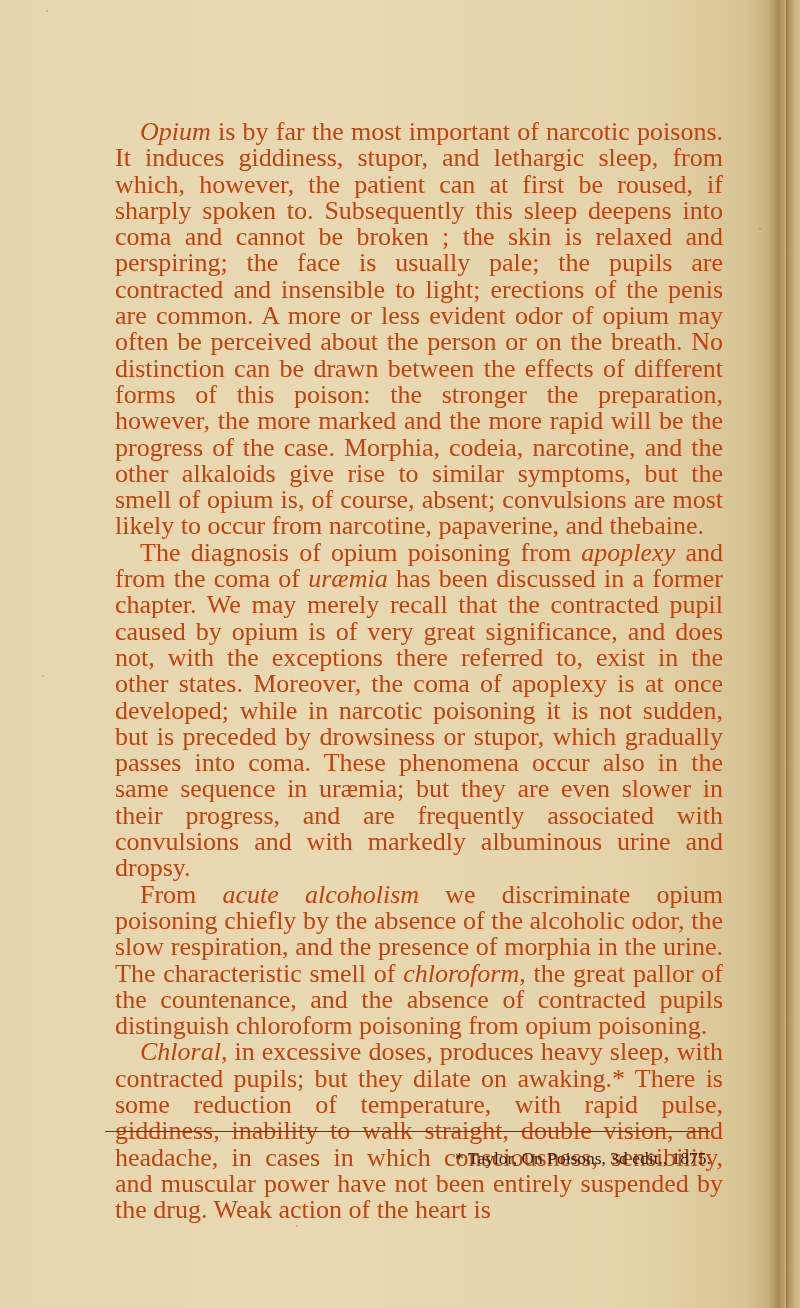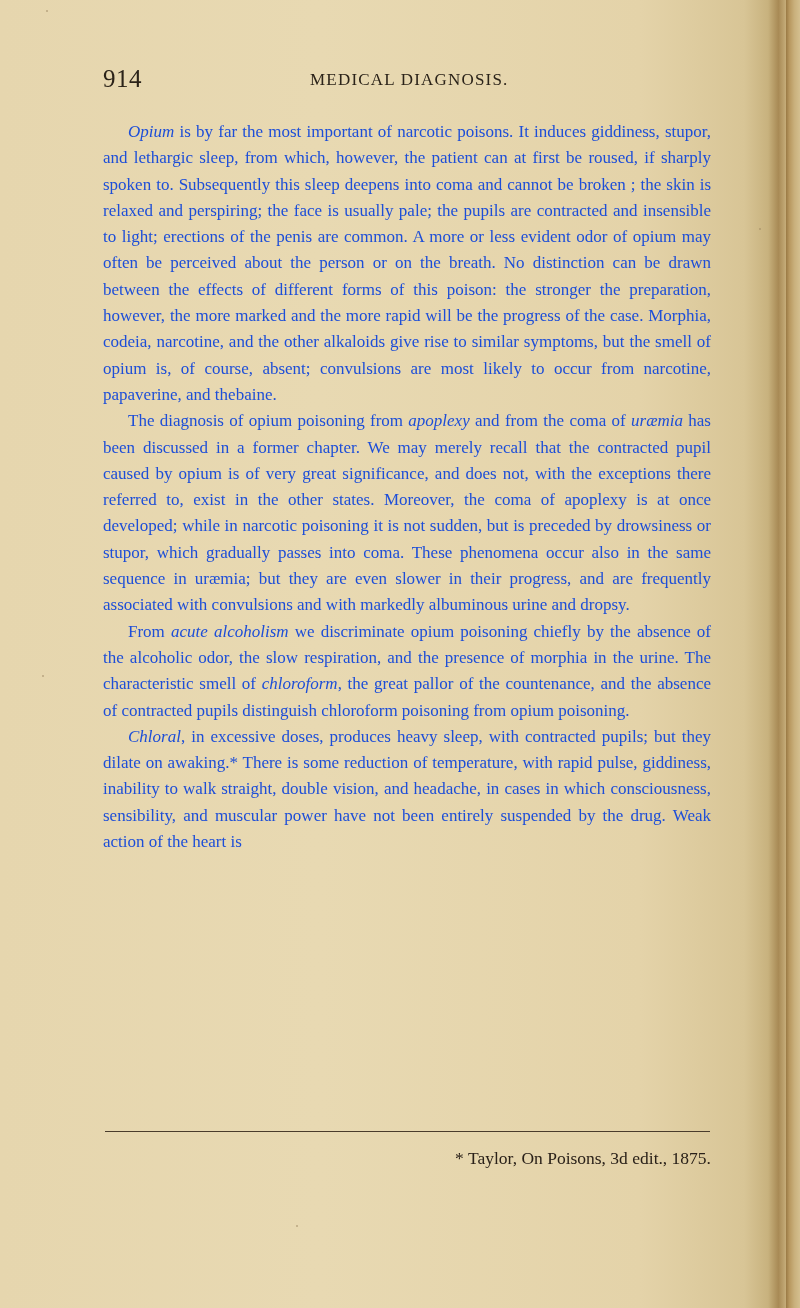--- a/index.html
+++ b/index.html
@@ -42,27 +42,27 @@
   }
   .header-title {
     position: absolute;
     left: 207px; top: 5px;
     font-size: 17px;
     letter-spacing: 1.2px;
     color: #2b2319;
   }
   .body-text {
     position: absolute;
-    left: 103px;
+    left: 115px;
     top: 119px;
     width: 608px;
-    font-size: 17px;
+    font-size: 26px;
     line-height: 26.3px;
     text-align: justify;
-    color: #1d4ed8;
+    color: #c2410c;
   }
   .body-text p {
     margin: 0;
     text-indent: 25px;
   }
   .body-text em {
     font-style: italic;
   }
   .footnote-rule {
     position: absolute;
@@ -87,24 +87,20 @@
     border-radius: 50%;
     background: #9b8460;
     opacity: 0.6;
   }
 </style>
 </head>
 <body>
 
 <div class="page">
 
-  <div class="running-head">
-    <span class="page-number">914</span>
-    <span class="header-title">MEDICAL DIAGNOSIS.</span>
-  </div>
 
   <div class="body-text">
     <p><em>Opium</em><span> is by far the most important of narcotic poisons.  It induces giddiness, stupor, and lethargic sleep, from which, however, the patient can at first be roused, if sharply spoken to. Subsequently this sleep deepens into coma and cannot be broken ; the skin is relaxed and perspiring; the face is usually pale; the pupils are contracted and insensible to light; erections of the penis are common.  A more or less evident odor of opium may often be perceived about the person or on the breath.  No distinction can be drawn between the effects of different forms of this poison: the stronger the preparation, however, the more marked and the more rapid will be the progress of the case.  Morphia, codeia, narcotine, and the other alkaloids give rise to similar symptoms, but the smell of opium is, of course, absent; convulsions are most likely to occur from narcotine, papaverine, and thebaine.</span></p>
     <p><span>The diagnosis of opium poisoning from </span><em>apoplexy</em><span> and from the coma of </span><em>uræmia</em><span> has been discussed in a former chapter.  We may merely recall that the contracted pupil caused by opium is of very great significance, and does not, with the exceptions there referred to, exist in the other states.  Moreover, the coma of apoplexy is at once developed; while in narcotic poisoning it is not sudden, but is preceded by drowsiness or stupor, which gradually passes into coma.  These phenomena occur also in the same sequence in uræmia; but they are even slower in their progress, and are frequently associated with convulsions and with markedly albuminous urine and dropsy.</span></p>
     <p><span>From </span><em>acute alcoholism</em><span> we discriminate opium poisoning chiefly by the absence of the alcoholic odor, the slow respiration, and the presence of morphia in the urine.  The characteristic smell of </span><em>chloroform</em><span>, the great pallor of the countenance, and the absence of contracted pupils distinguish chloroform poisoning from opium poisoning.</span></p>
     <p><em>Chloral</em><span>, in excessive doses, produces heavy sleep, with contracted pupils; but they dilate on awaking.*  There is some reduction of temperature, with rapid pulse, giddiness, inability to walk straight, double vision, and headache, in cases in which consciousness, sensibility, and muscular power have not been entirely suspended by the drug.  Weak action of the heart is</span></p>
   </div>
 
   <div class="footnote-rule"></div>
   <div class="footnote">* Taylor, On Poisons, 3d edit., 1875.</div>

